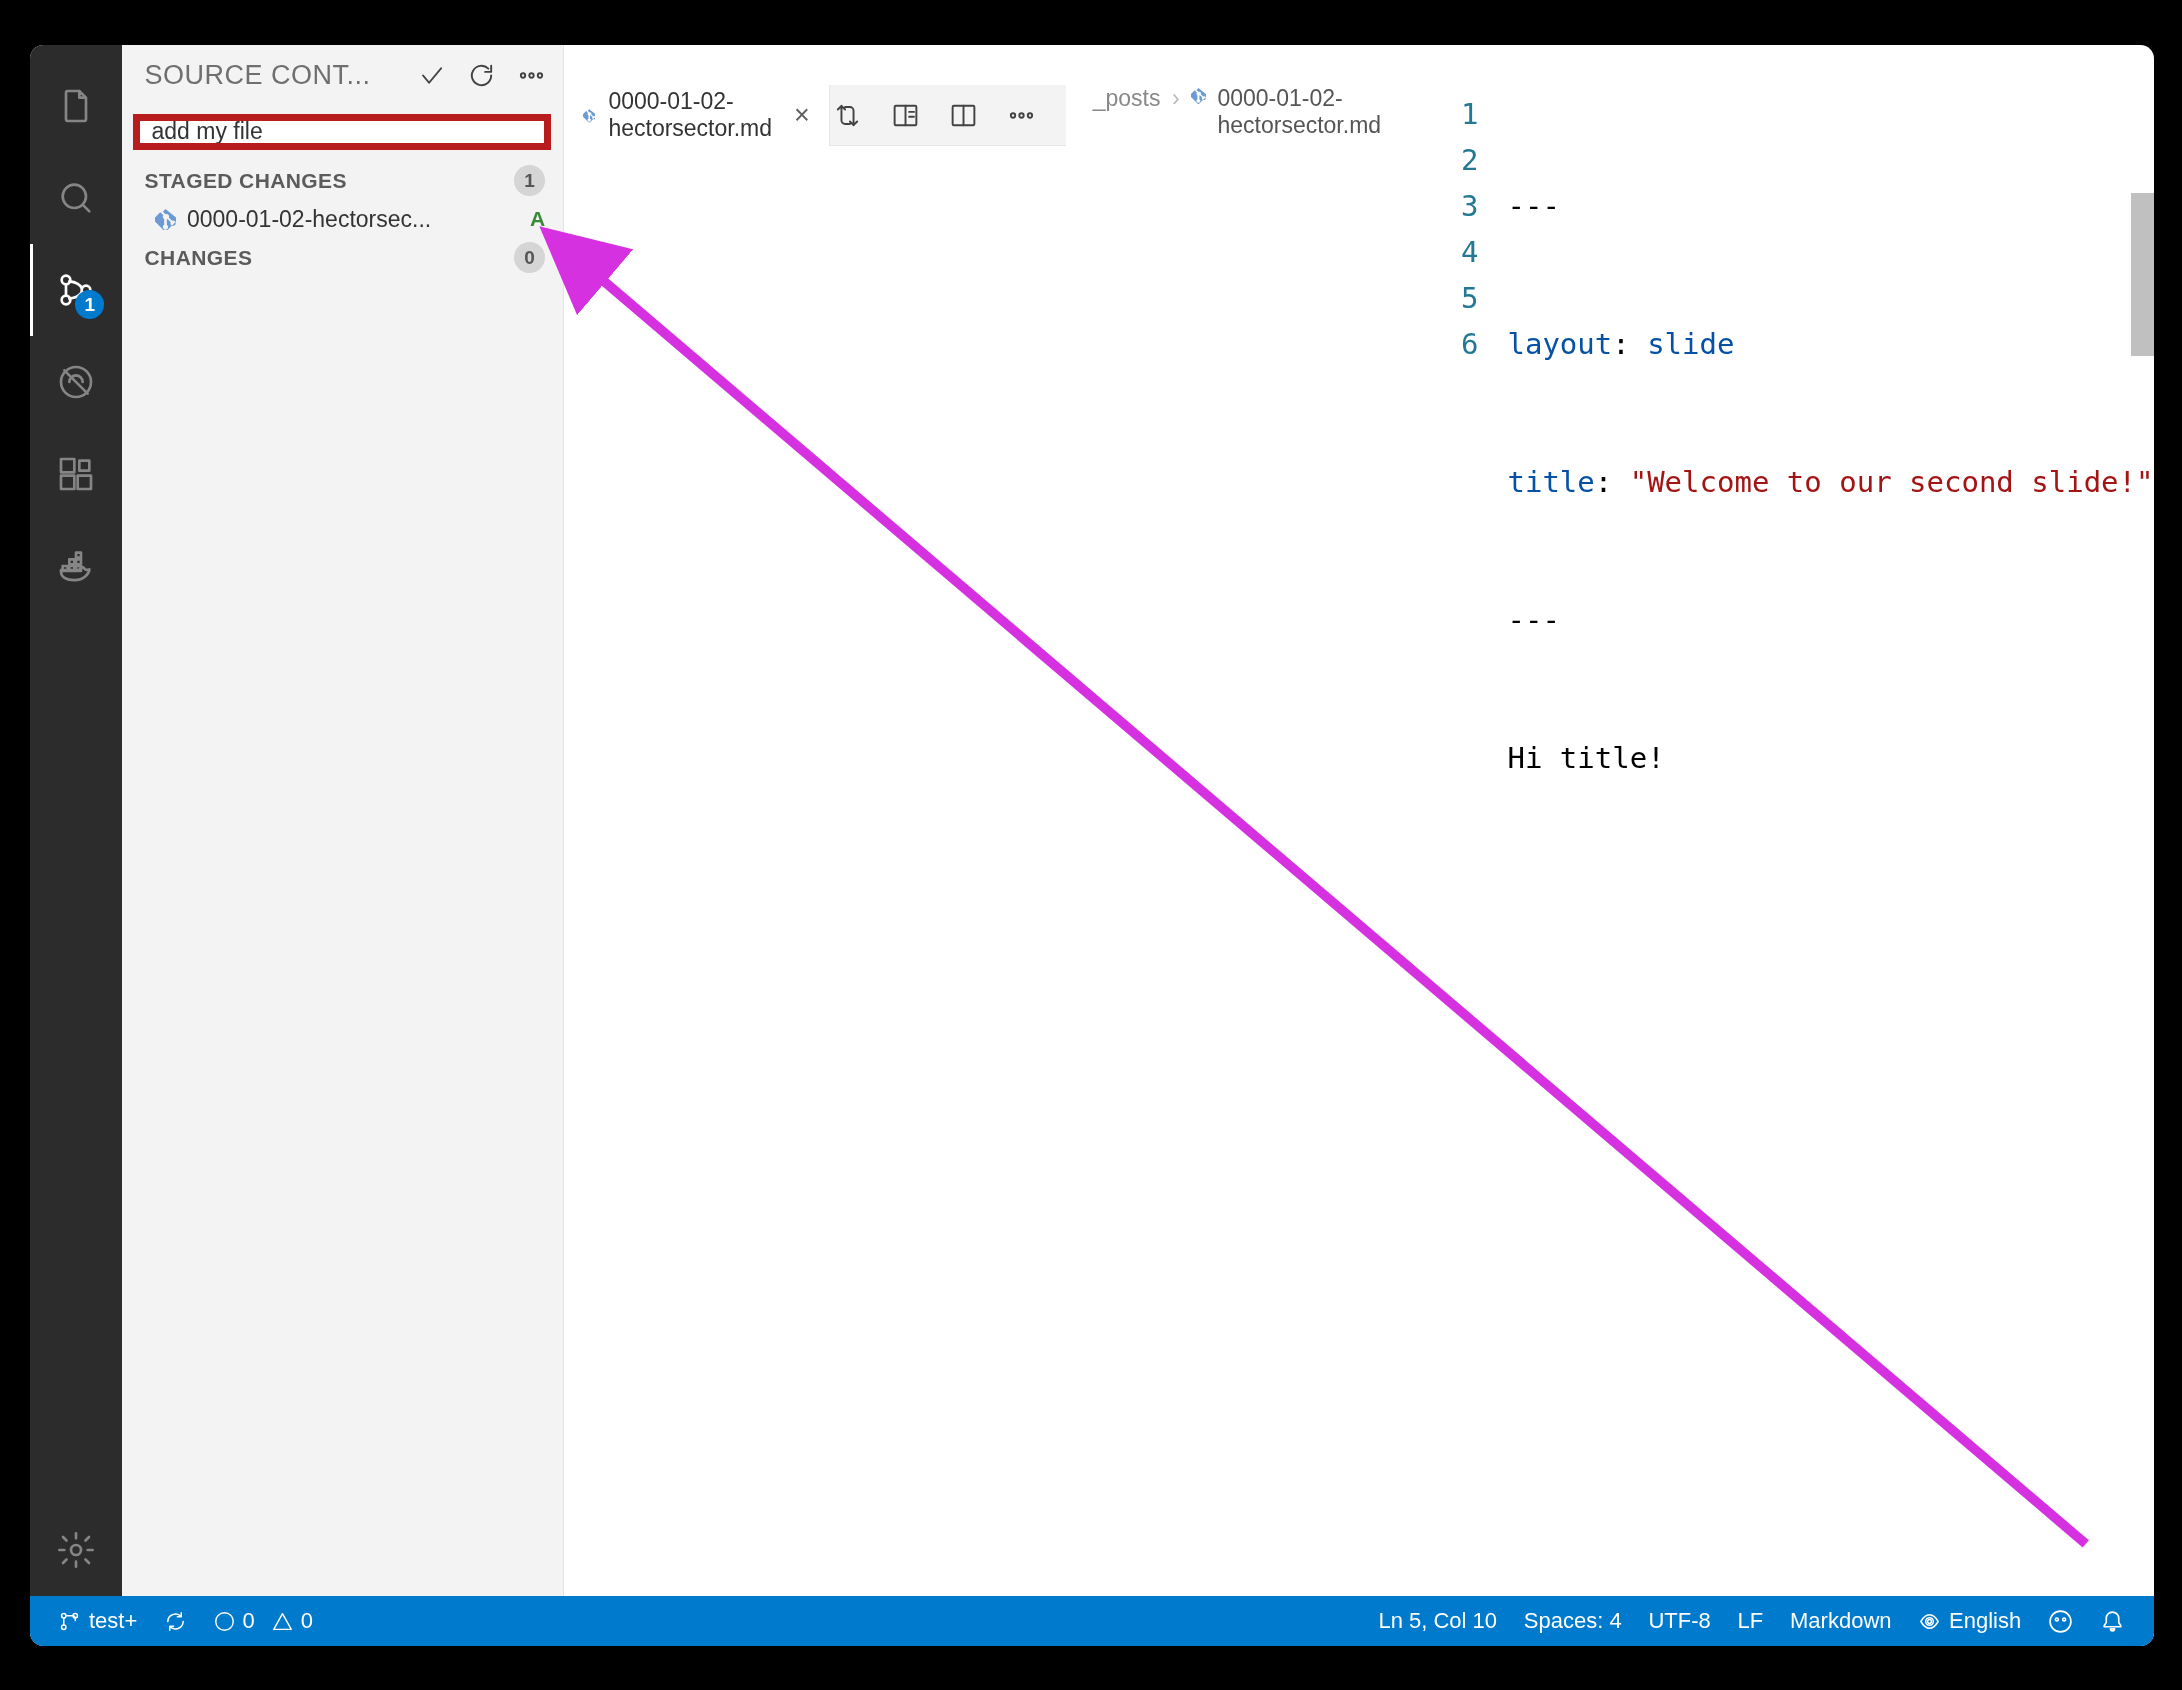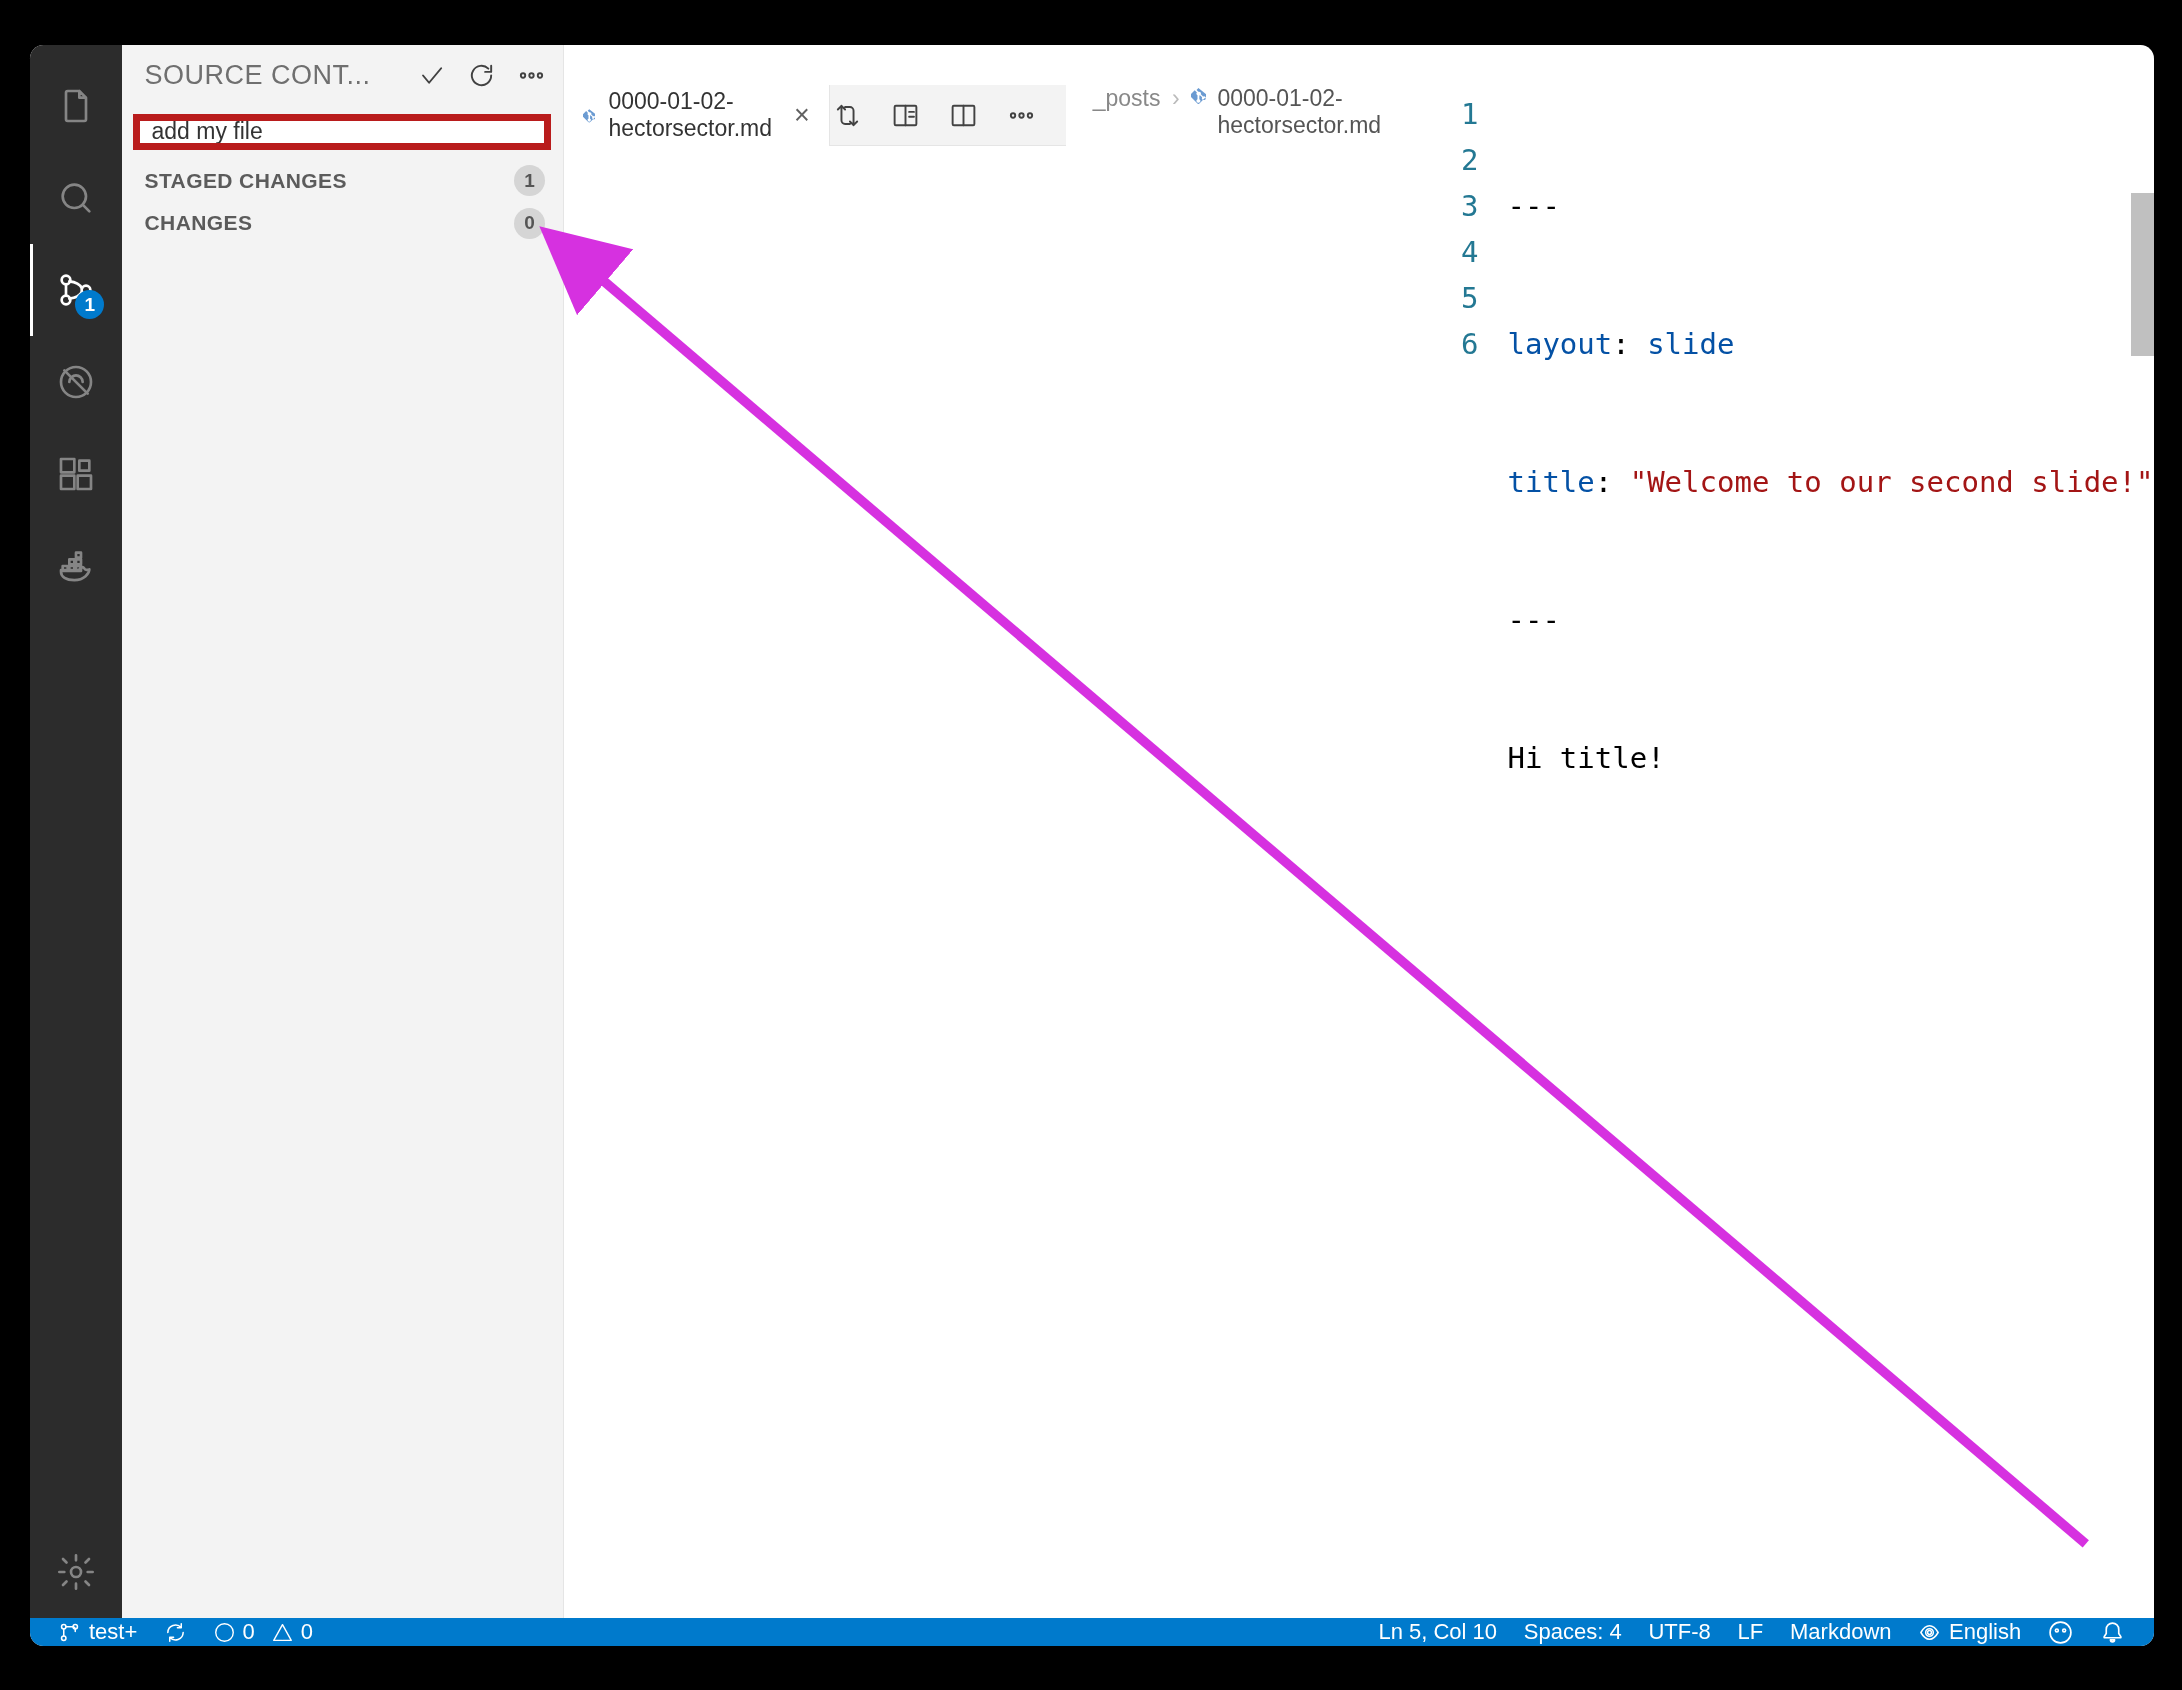--- a/index.html
+++ b/index.html
@@ -48,21 +48,21 @@
 .code { flex:1; display:flex; font-family:Menlo,Monaco,Consolas,monospace; font-size:29px; line-height:46px; position:relative; }
 .gutter { width:86px; text-align:right; color:#237893; padding-right:29px; padding-top:5.8px; user-select:none; }
 .gutter div { height:46px; }
 .lines { flex:1; padding-top:5.8px; white-space:pre; color:#000; }
 .lines div { height:46px; }
 .t-key { color:#0451a5; } .t-str { color:#a31515; } .t-val { color:#0451a5; }
 
 .minimap { position:absolute; top:108px; right:0; width:23px; }
 .mm-seg { width:23px; background:#c0c0c0; }
 
-.statusbar { height:28px; background:#007acc; color:#fff; display:flex; align-items:center; font-size:22px; padding:0 15.4px; }
+.statusbar { height:50px; background:#007acc; color:#fff; display:flex; align-items:center; font-size:22px; padding:0 15.4px; }
 .statusbar .sb-item { display:flex; align-items:center; gap:7.7px; padding:0 13.4px; cursor:pointer; height:100%; }
 .statusbar .sbspacer { flex:1; }
 
 svg.i { width:40px; height:40px; stroke:currentColor; fill:none; stroke-width:1.6; stroke-linecap:round; stroke-linejoin:round; }
 svg.i.sm { width:29px; height:29px; }
 svg.i.git { width:21px; height:21px; fill:#6b9bd2; stroke:none; }
 
 .arrow { position:absolute; pointer-events:none; z-index:50; }
 </style>
 </head>
@@ -144,20 +144,27 @@
               </svg>
             </div>
         </div>
       </div>
       <div class="commit-wrap">
         <input class="commit-input" value="add my file" style="">
       </div>
       <div class="sec-head">
         <span>STAGED CHANGES</span>
         <span class="count">1</span>
+      </div>
+      <div class="file-row">
+        <svg class="i git" viewBox="0 0 16 16">
+            <path d="M8 0L6 2l2 2a2 2 0 0 1 2.6 2.6L13 9a2 2 0 1 1-1 1l-2.4-2.4A2 2 0 0 1 9 8v4a2 2 0 1 1-2 0V7.7a2 2 0 0 1-.6-3L4 2.4 0 6.4a2 2 0 0 0 0 3.2L6.4 16a2 2 0 0 0 3.2 0L16 9.6a2 2 0 0 0 0-3.2z"></path>
+          </svg>
+        <span class="fname">0000-01-02-hectorsec...</span>
+        <span class="status">A</span>
       </div>
       <div class="sec-head">
         <span>CHANGES</span>
         <span class="count">0</span>
       </div>
     </div>
 
     <div class="editor">
       <div class="tabbar">
         <div class="tab">

